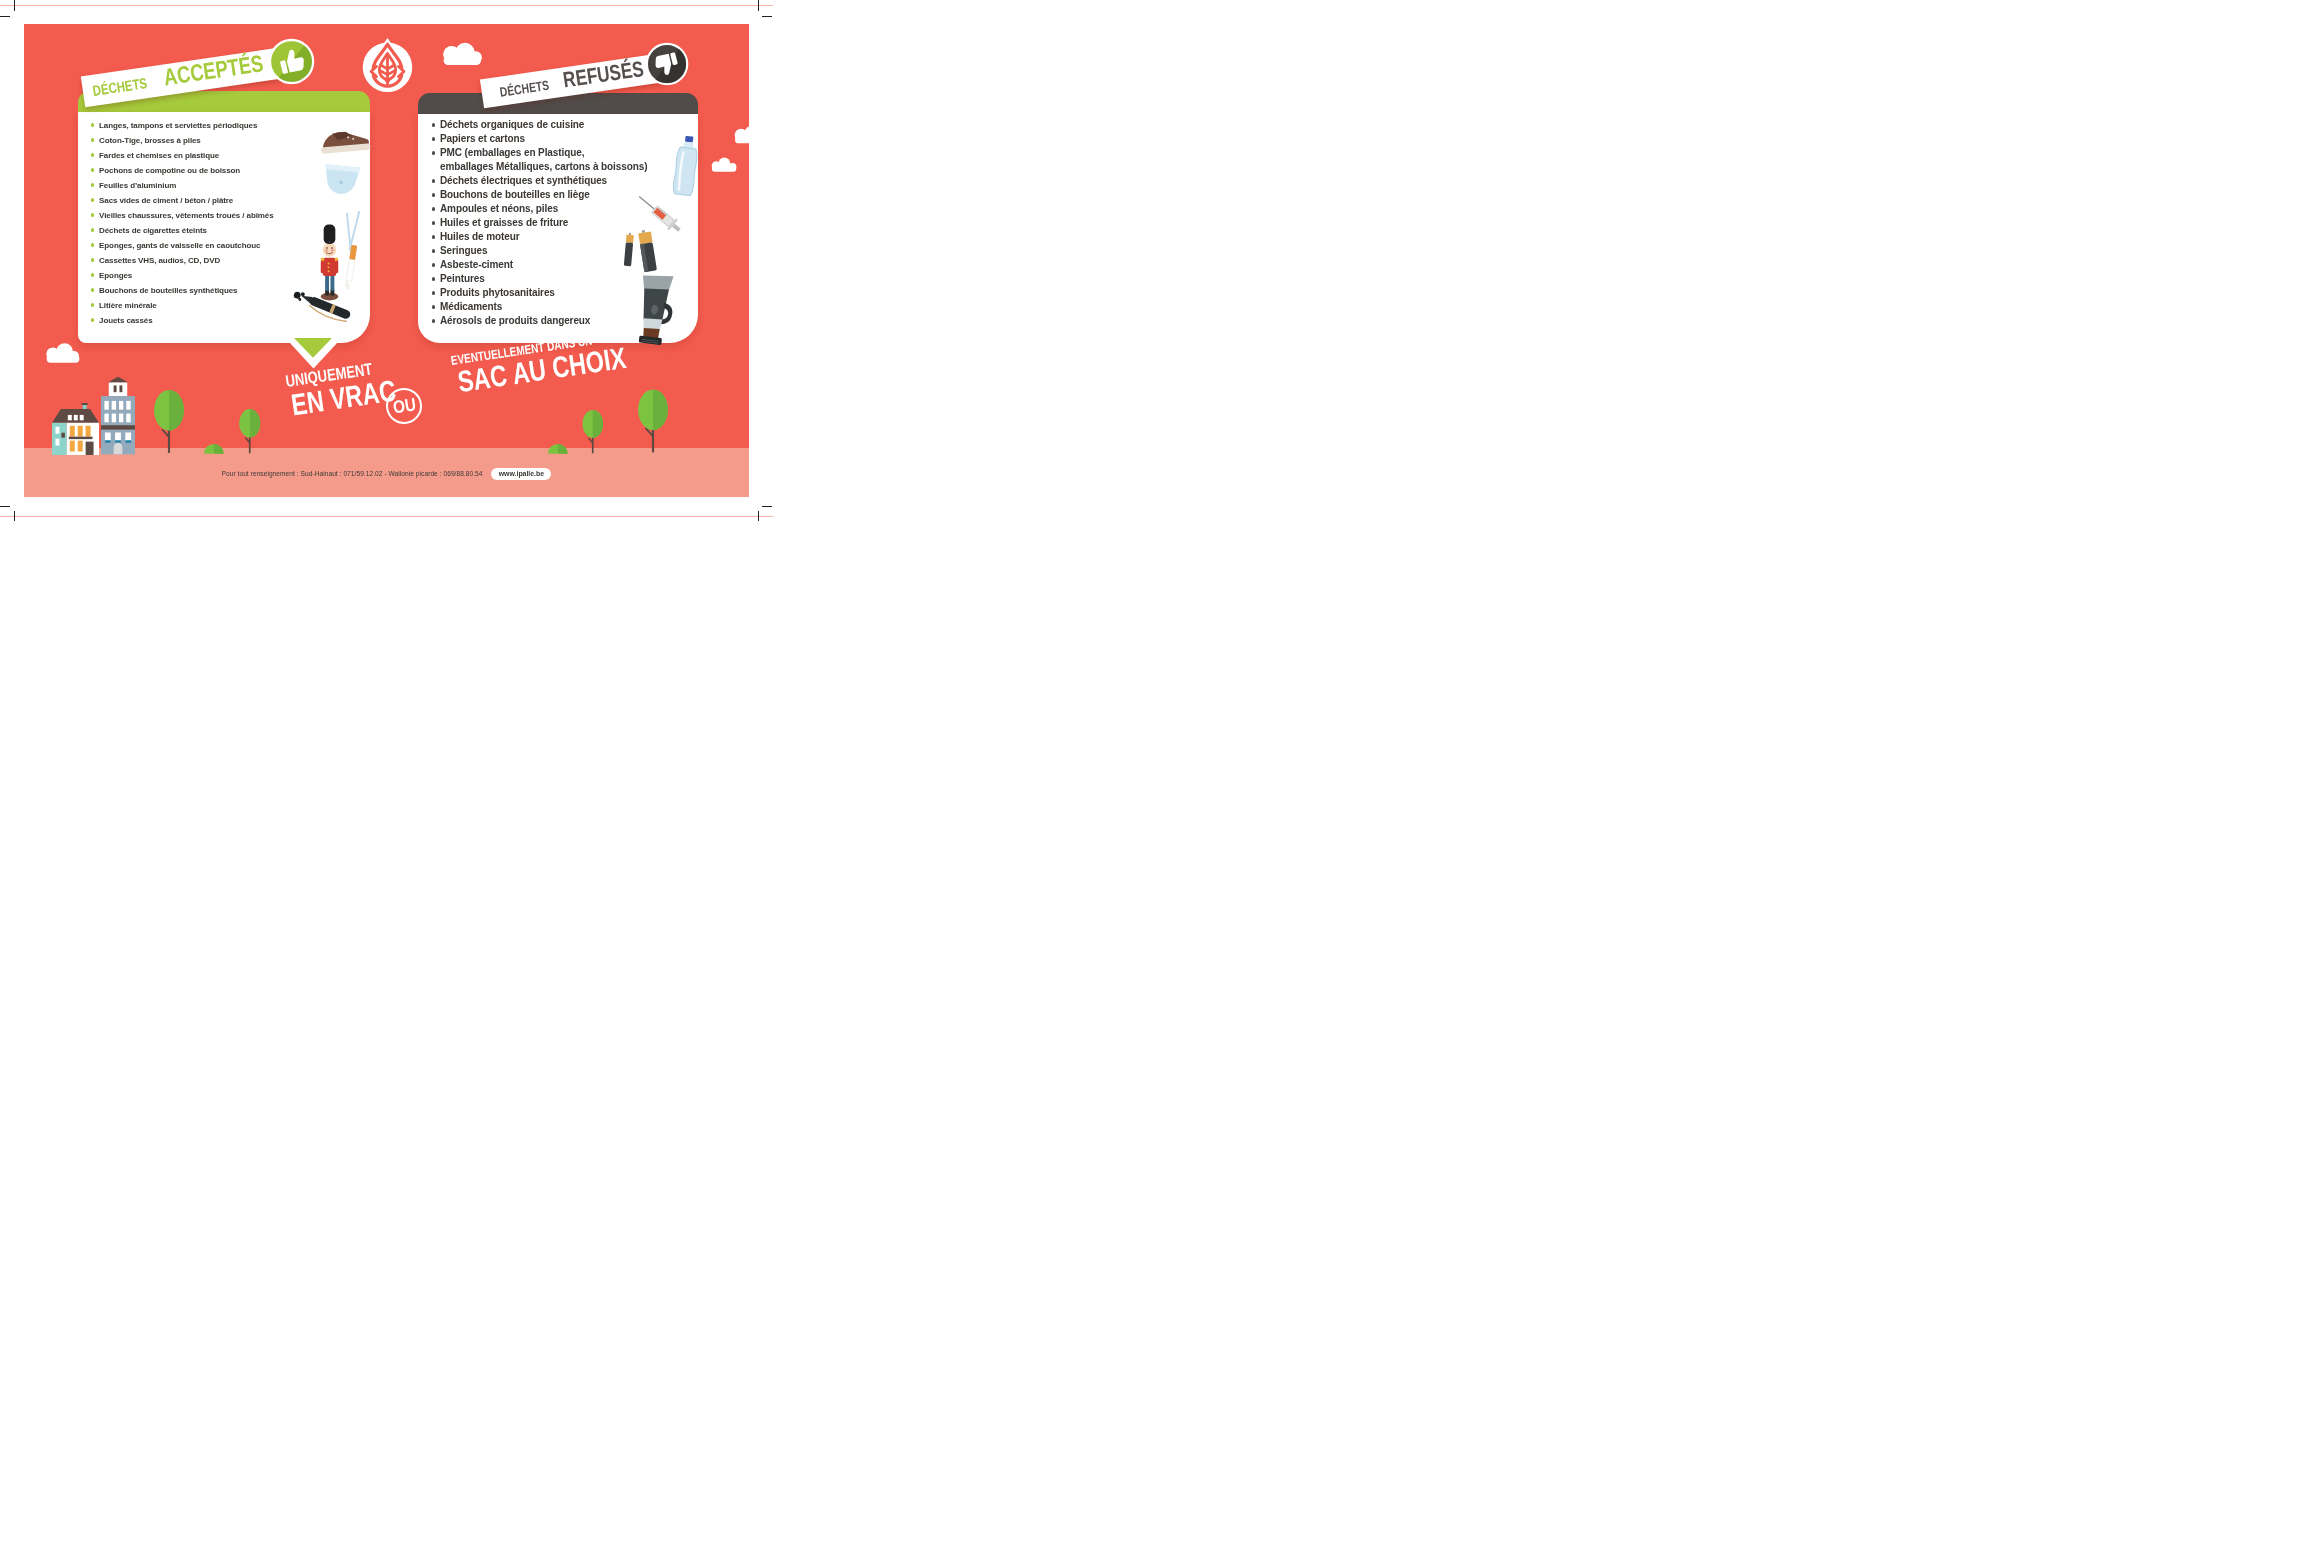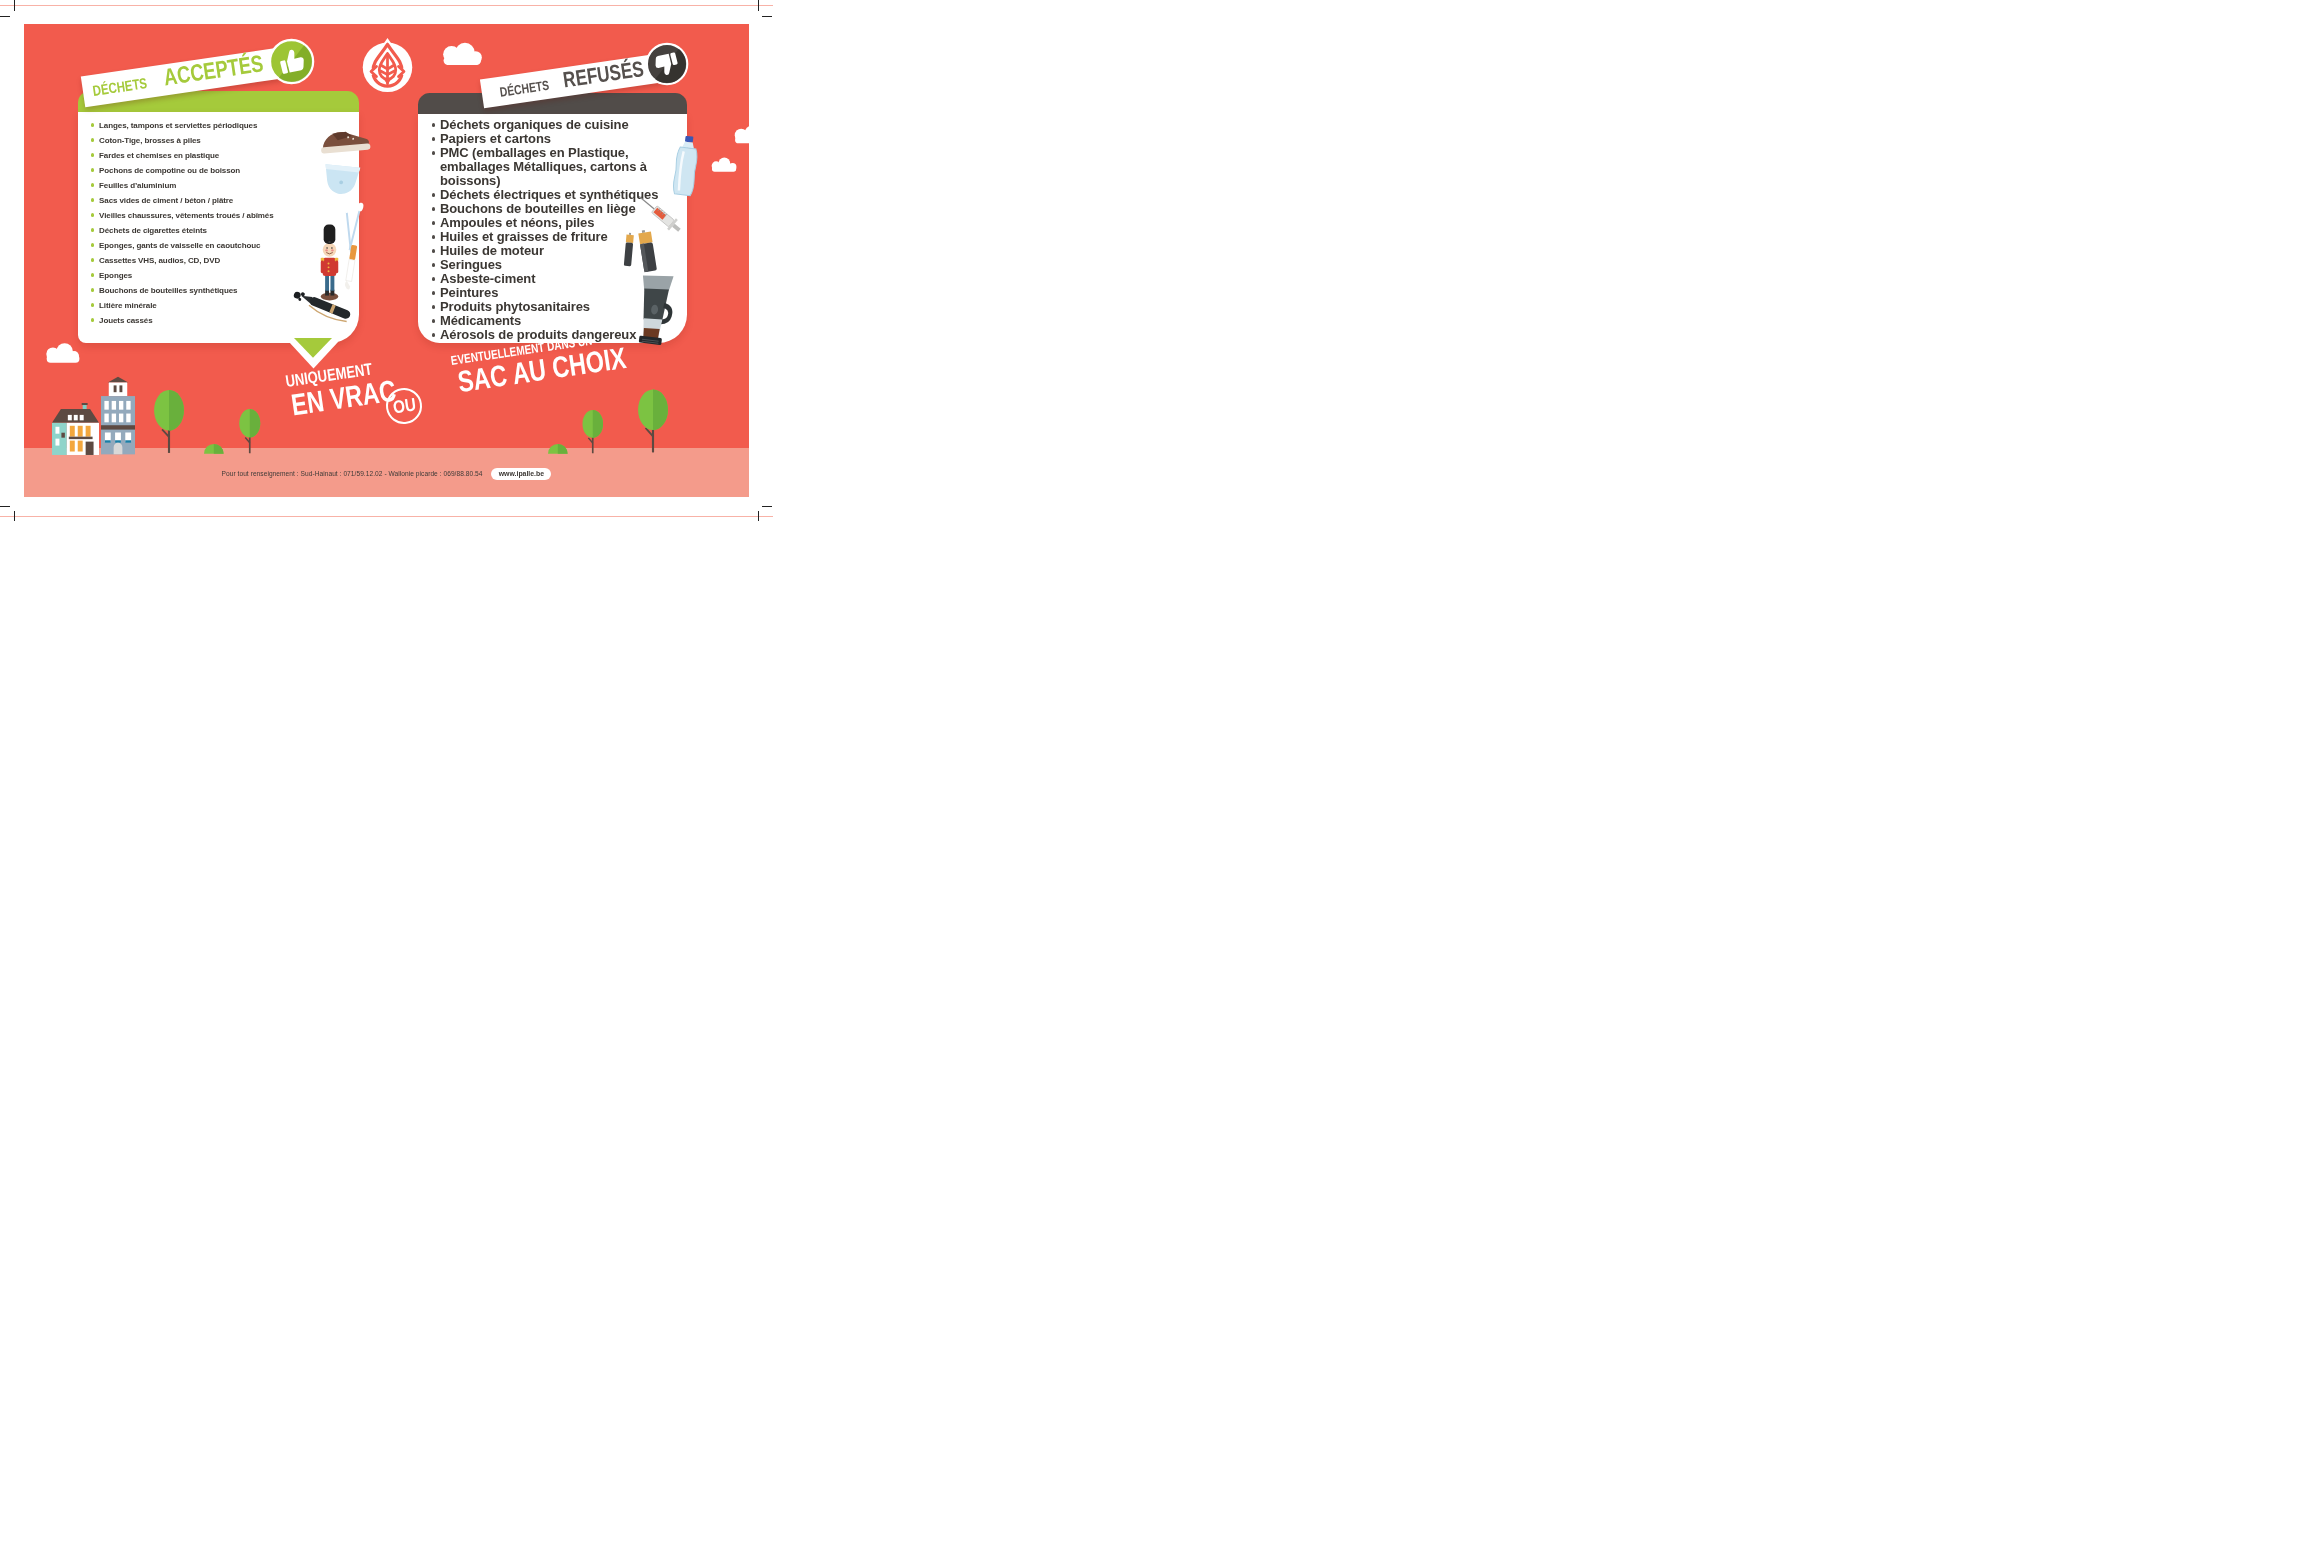--- a/index.html
+++ b/index.html
@@ -9,21 +9,21 @@
   .trim{position:absolute;background:#222;}
   .trim-pink{position:absolute;background:#f8b2a7;height:0.5px;left:0;right:0;}
   
   .poster{position:absolute;left:24px;top:24px;width:725px;height:473px;background:#F25B4D;overflow:hidden;}
 
   
   .cloud{position:absolute;}
   .cloud svg{display:block;width:100%;height:100%;}
 
   
-  .card{position:absolute;}
+  .card{position:absolute;padding-left:11px;}
   .card-left{left:54px;top:67px;width:281px;height:252px;}
   .card-right{left:394px;top:69px;width:269px;height:250px;}
   .band{position:absolute;left:0;right:0;top:0;height:22.6px;border-radius:11.8px 11.8px 0 0;}
   .band-green{background:#A5CA3B;}
   .band-dark{background:#514C49;}
   .card-body{position:absolute;left:0;right:0;top:21px;bottom:0;background:#fff;}
   .card-left .card-body{border-radius:0 0 28.5px 7.9px;box-shadow:0 3.9px 7.9px rgba(120,25,15,.15);}
   .card-right .card-body{border-radius:0 0 28.5px 21.6px;box-shadow:0 3.9px 7.9px rgba(120,25,15,.15);}
   .tail{position:absolute;left:211px;top:100%;margin-top:-1px;width:49px;height:26.5px;background:#fff;
         clip-path:polygon(0 0,100% 0,50% 100%);}
@@ -35,21 +35,21 @@
   .card-left ul.waste{left:12.8px;right:6.9px;top:26.5px;}
   .card-right ul.waste{left:13.7px;right:4.9px;top:25px;}
   ul.waste li{display:flex;align-items:flex-start;}
   .card-left ul.waste li{min-height:15px;}
   .card-right ul.waste li{min-height:14px;}
   .dot{width:3.4px;height:3.4px;border-radius:50%;flex:0 0 3.4px;margin-right:4.9px;}
   .card-left .dot{margin-top:5.9px;background:#A5CA3B;}
   .card-right .dot{margin-top:5.4px;background:#514C49;}
   .txt{font-weight:700;color:#3B3733;letter-spacing:-0.1px;white-space:pre-line;}
   .card-left .txt{font-size:8px;line-height:15px;}
-  .card-right .txt{font-size:13px;line-height:14px;}
+  .card-right .txt{font-size:10px;line-height:14px;}
 
   
   .ribbon-wrap{position:absolute;z-index:6;}
   .ribbon{position:absolute;background:#fff;transform:rotate(-8.3deg);
           display:flex;align-items:baseline;justify-content:center;
           box-shadow:0 2.9px 4.9px rgba(100,20,10,.25);}
   .ribbon-left-wrap{left:58px;top:22.6px;width:202px;height:59px;}
   .ribbon-left-wrap .ribbon{left:0;top:15.7px;width:199px;height:31px;}
   .ribbon-right-wrap{left:457px;top:28.5px;width:191px;height:54px;}
   .ribbon-right-wrap .ribbon{left:0;top:13.7px;width:186px;height:28.5px;}

